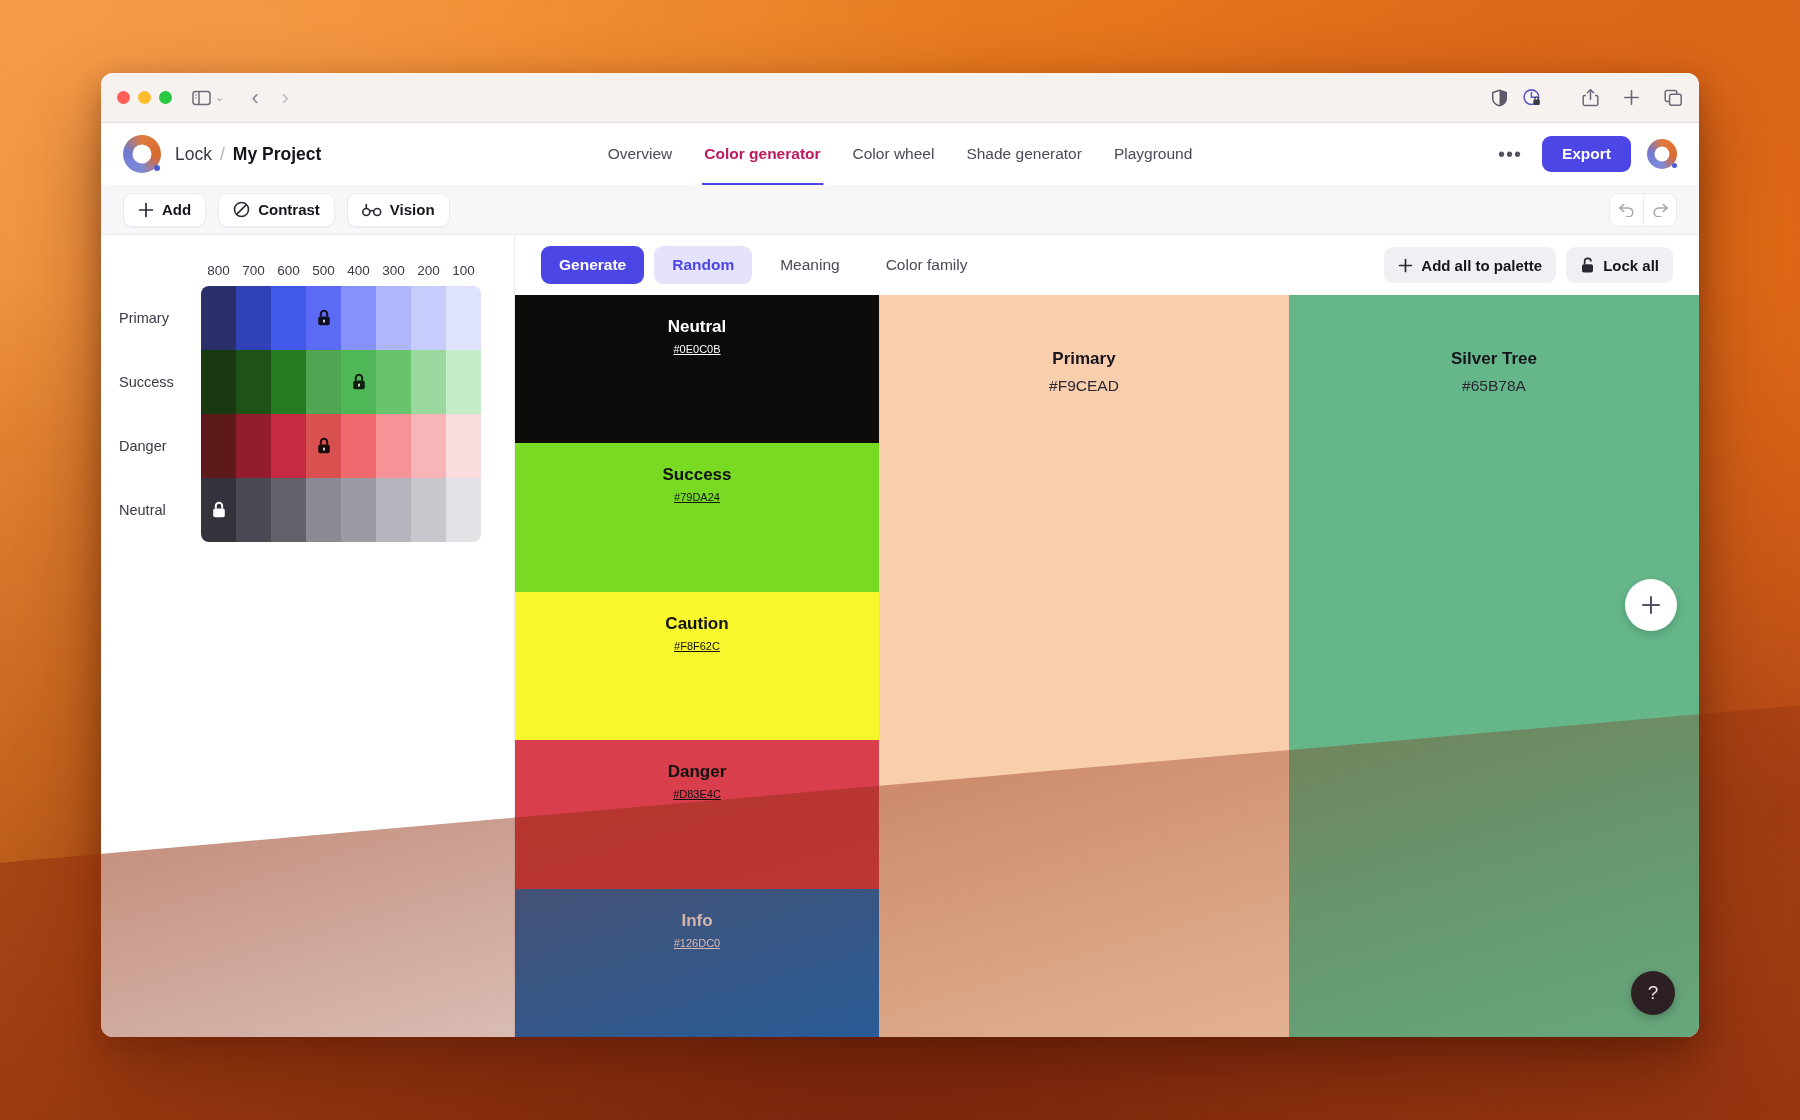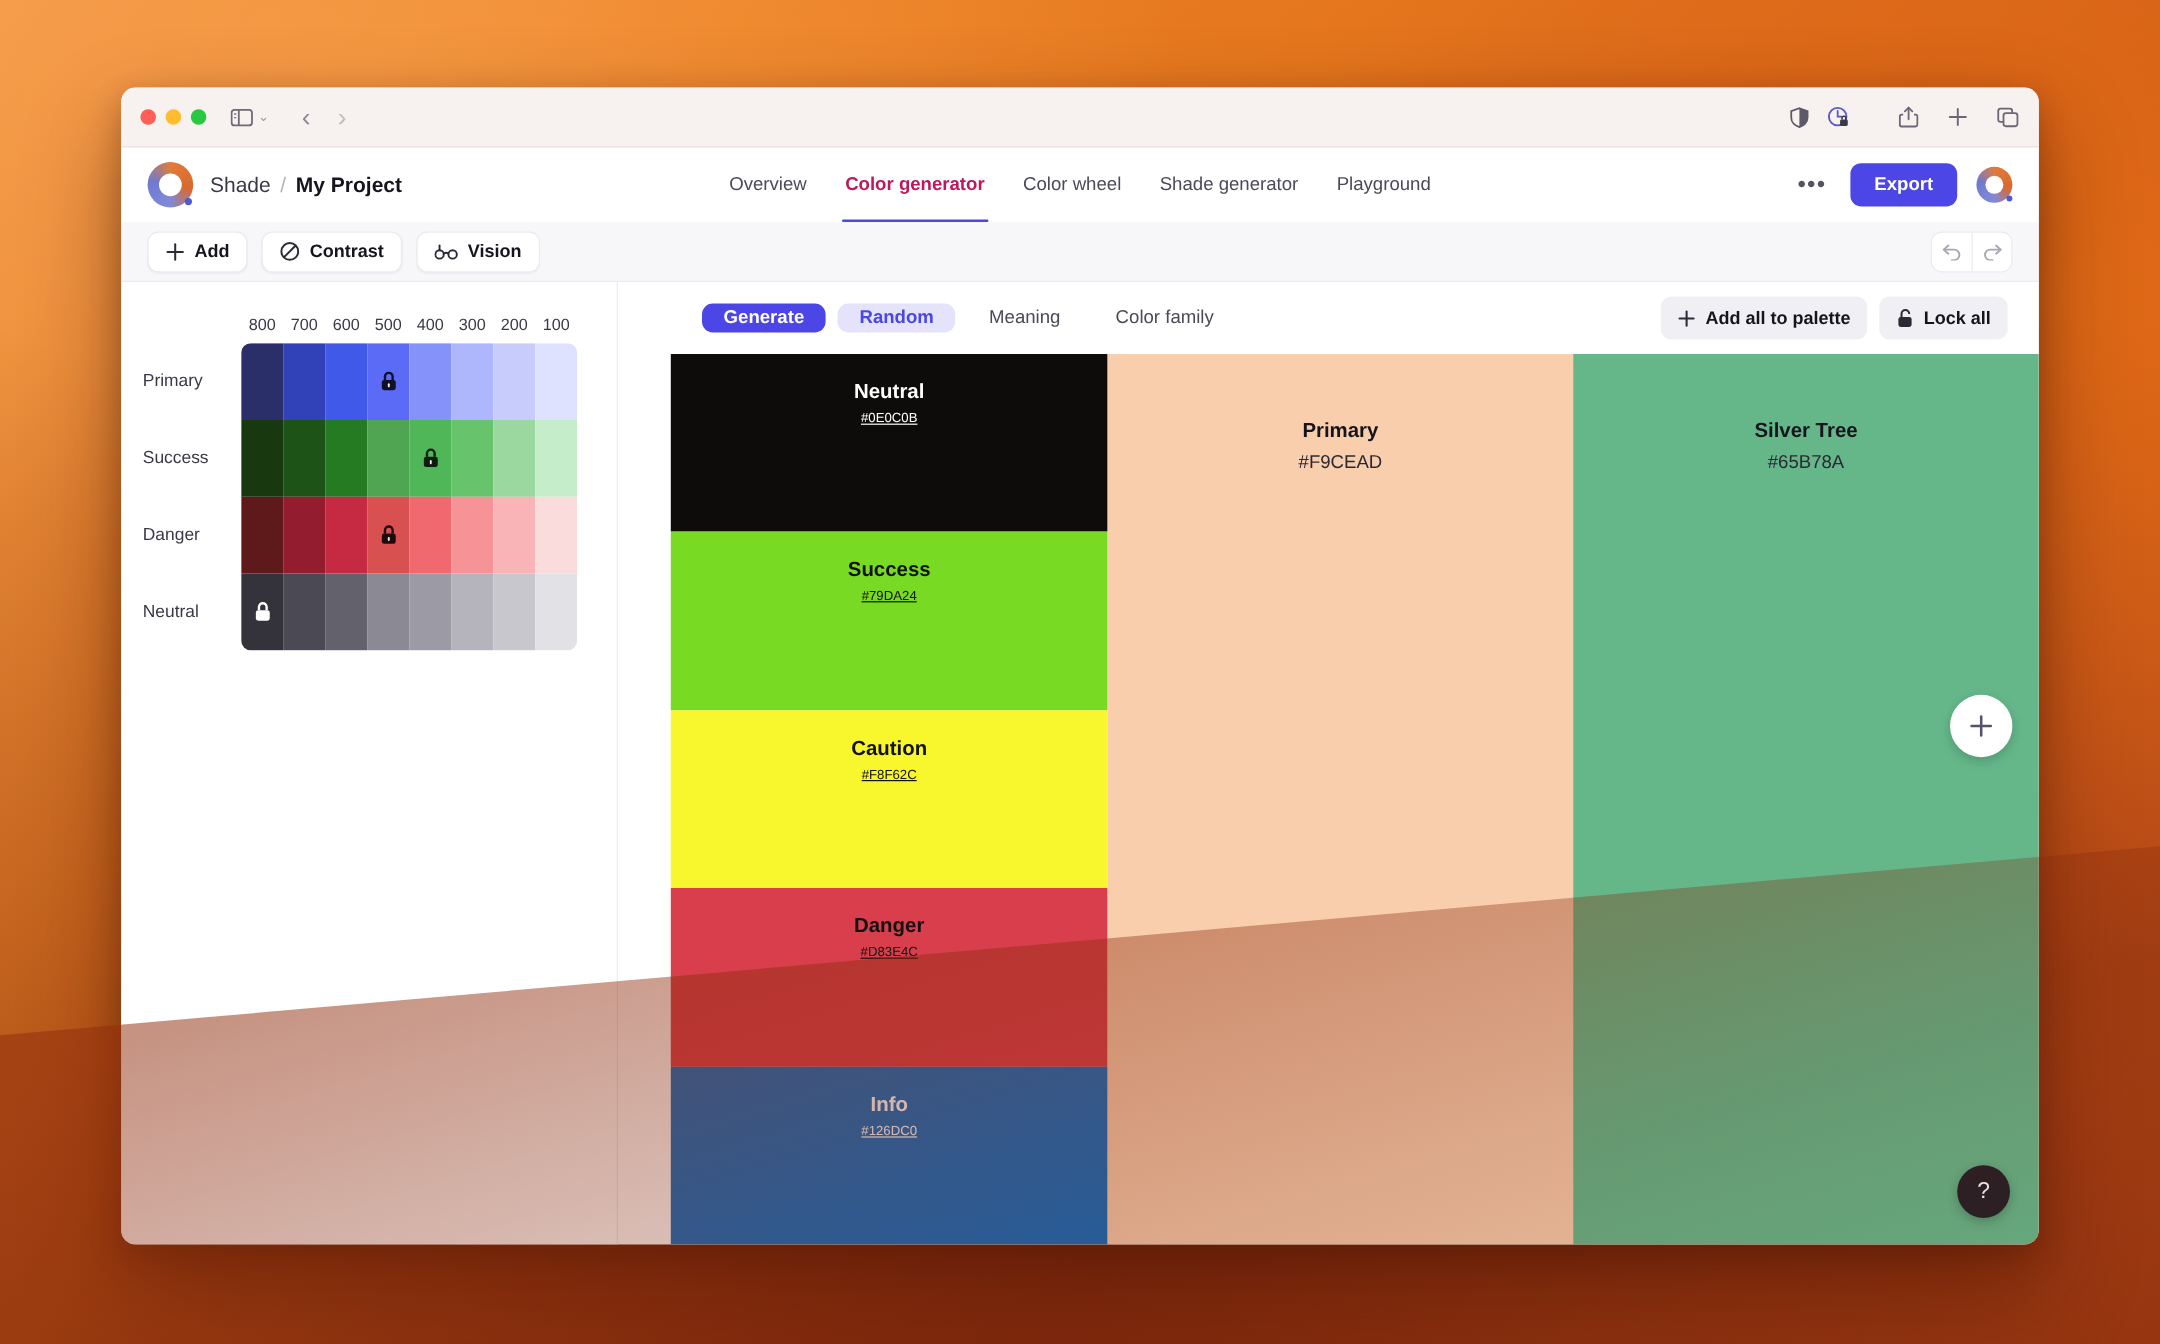--- a/index.html
+++ b/index.html
@@ -257,21 +257,21 @@
     width: 33px; height: 32px;
     display: flex; align-items: center; justify-content: center;
     color: #a9a5b4;
     cursor: pointer;
     background: transparent;
     border: none;
   }
   .hist-btn + .hist-btn { border-left: 1px solid #eceaf0; }
 
   
-  .body-split { display: flex; height: 802px; gap: 44px; }
+  .body-split { display: flex; height: 802px; }
 
   
   .left-pane {
     width: 414px;
     background: #ffffff;
     border-right: 1px solid #eceaf0;
     padding: 28px 0 0 0;
     flex-shrink: 0;
   }
   .grid-wrap { padding-left: 18px; }
@@ -327,21 +327,21 @@
   .gen-bar {
     height: 60px;
     display: flex;
     align-items: center;
     padding: 0 26px;
     gap: 10px;
     background: #ffffff;
   }
   .pill {
     border-radius: 9px;
-    height: 24px;
+    height: 38px;
     padding: 0 18px;
     display: flex;
     align-items: center;
     font-size: 15.5px;
     cursor: pointer;
     border: none;
     font-family: inherit;
     background: transparent;
     color: #4c4958;
     text-align: right;
@@ -490,21 +490,21 @@
             <rect x="5.6" y="5.2" width="11.6" height="11" rx="2" fill="#f7f2ef" stroke="#6b6776" stroke-width="1.5"></rect>
           </svg>
         </span>
       </div>
     </div>
 
     <div class="app-header">
       <div class="brand-logo"></div>
 
       <div class="crumbs">
-        <span class="crumb-home">Shade</span>
+        <span class="crumb-home">Lock</span>
         <span class="crumb-sep">/</span>
         <span class="crumb-project">My Project</span>
       </div>
 
       <nav class="tabs">
         <span class="tab">Overview</span>
         <span class="tab active">Color generator</span>
         <span class="tab">Color wheel</span>
         <span class="tab">Shade generator</span>
         <span class="tab">Playground</span>

